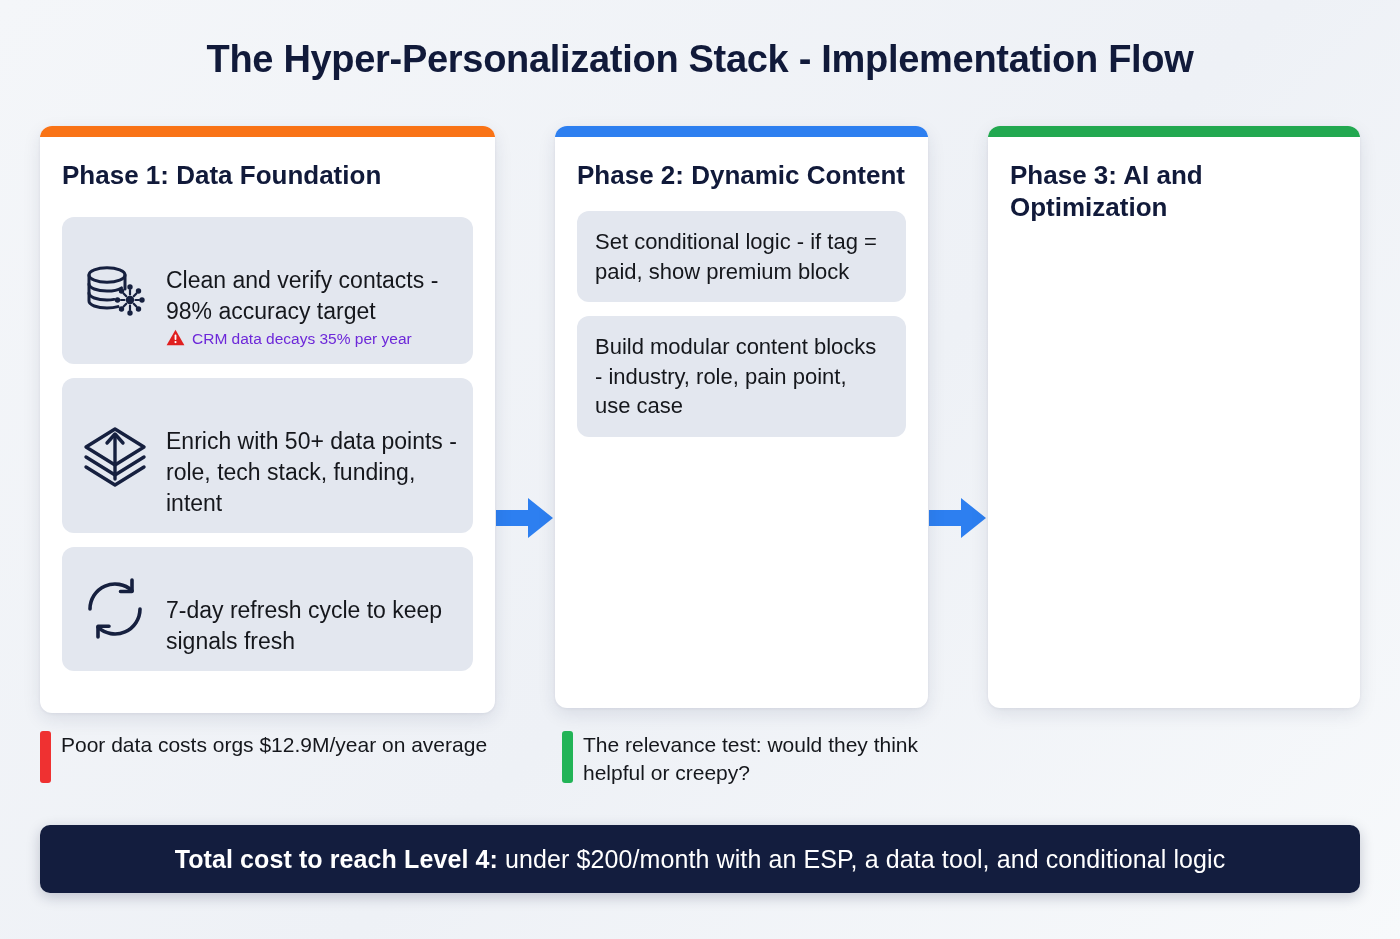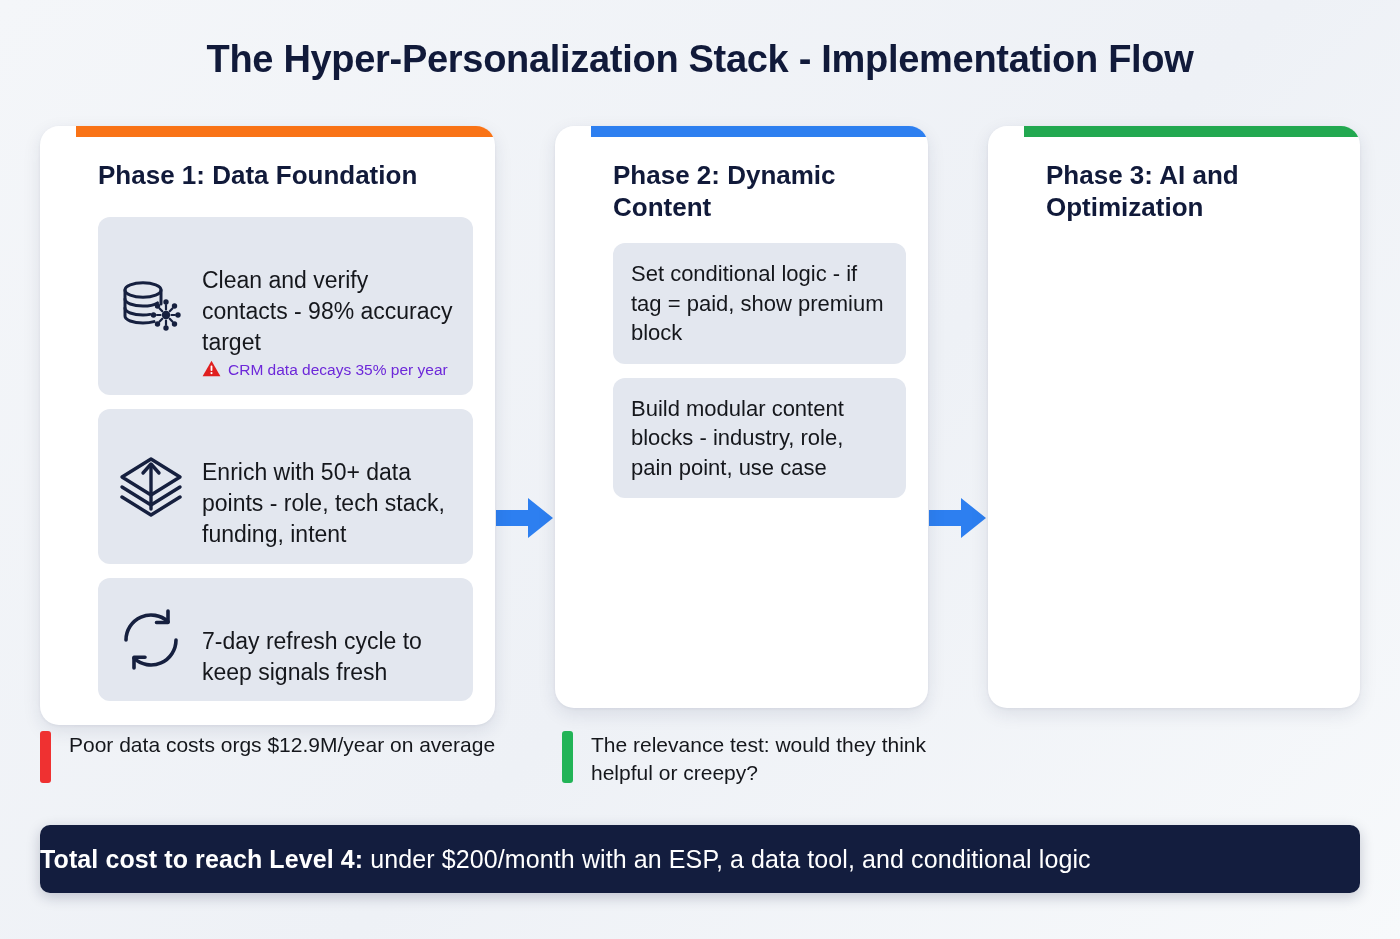--- a/index.html
+++ b/index.html
@@ -21,26 +21,25 @@
 
   
   .columns {
     position: absolute; top: 126px; left: 40px;
     width: 1320px; height: 588px;
     display: flex; align-items: flex-start;
   }
 
   .card {
     background: #ffffff;
-    border-radius: 19px;
+    border-radius: 12px;
     box-shadow: 0 6px 18px rgba(30, 42, 80, 0.10), 0 1px 3px rgba(30,42,80,0.06);
     overflow: hidden;
     display: flex; flex-direction: column;
     position: relative;
-    padding-left: 36px;
   }
   .card.c1 { width: 455px; min-height: 587px; }
   .card.c2 { width: 373px; min-height: 582px; }
   .card.c3 { width: 372px; min-height: 582px; }
 
   .card-bar { height: 11px; width: 100%; flex: none; }
 
   .card-body { padding: 22px 22px 24px 22px; display: flex; flex-direction: column; flex: 1; }
 
   .card-title {
@@ -73,32 +72,32 @@
   .arrow-cell {
     flex: 1; display: flex; align-items: center; justify-content: center;
     align-self: stretch;
     padding-top: 200px;
   }
   .arrow { display: block; }
 
   
   .footnotes { position: absolute; top: 731px; left: 40px; width: 1320px; height: 70px; }
   .foot {
-    position: absolute; display: flex; align-items: flex-start; gap: 18px;
+    position: absolute; display: flex; align-items: flex-start; gap: 10px;
   }
   .foot.f1 { left: 0px; top: 0px; width: 470px; }
   .foot.f2 { left: 522px; top: 0px; width: 400px; }
   .foot-bar { flex: none; width: 11px; height: 52px; border-radius: 3px; }
   .foot-text { font-size: 21px; line-height: 1.33; color: #15171c; }
 
   
   .banner {
     position: absolute; left: 40px; top: 825px; width: 1320px; height: 68px;
     background: #131d3e; border-radius: 10px;
-    display: flex; align-items: center; justify-content: flex-start;
+    display: flex; align-items: center; justify-content: center;
     box-shadow: 0 4px 14px rgba(19,29,62,0.22);
   }
   .banner-text { color: #ffffff; font-size: 25px; letter-spacing: 0.1px; }
   .banner-text b { font-weight: bold; }
 </style>
 </head>
 <body>
 
 <div class="page">
 

